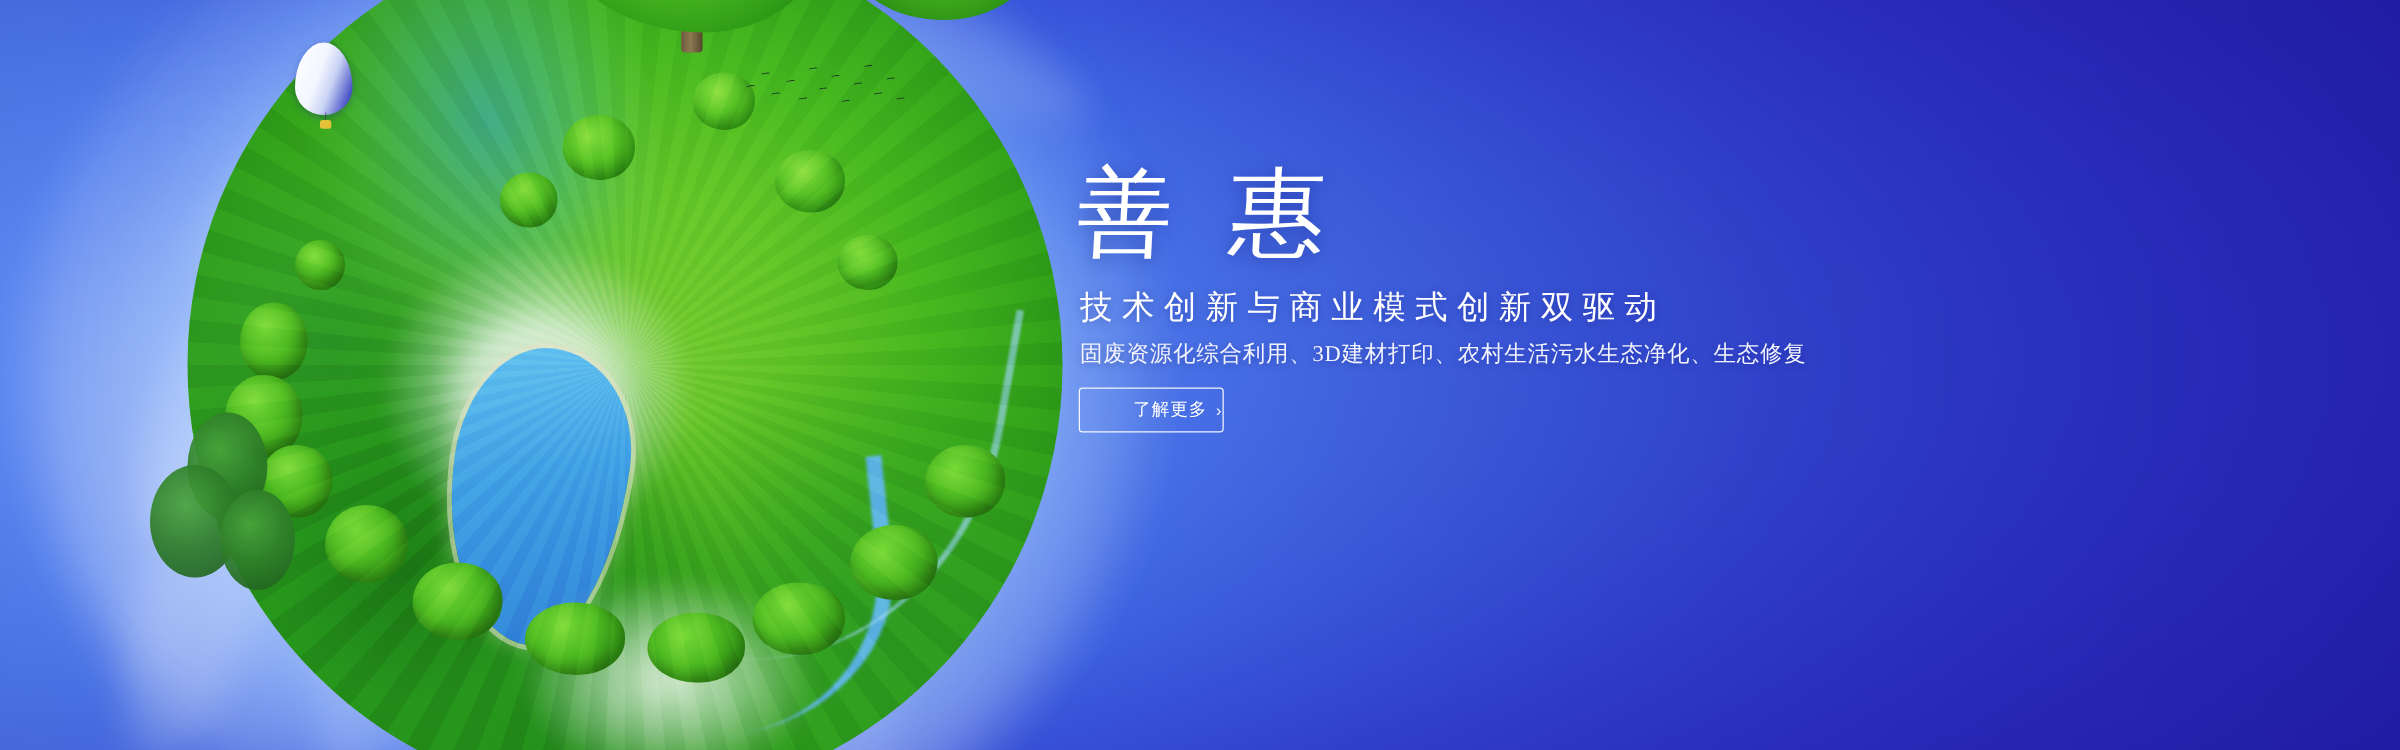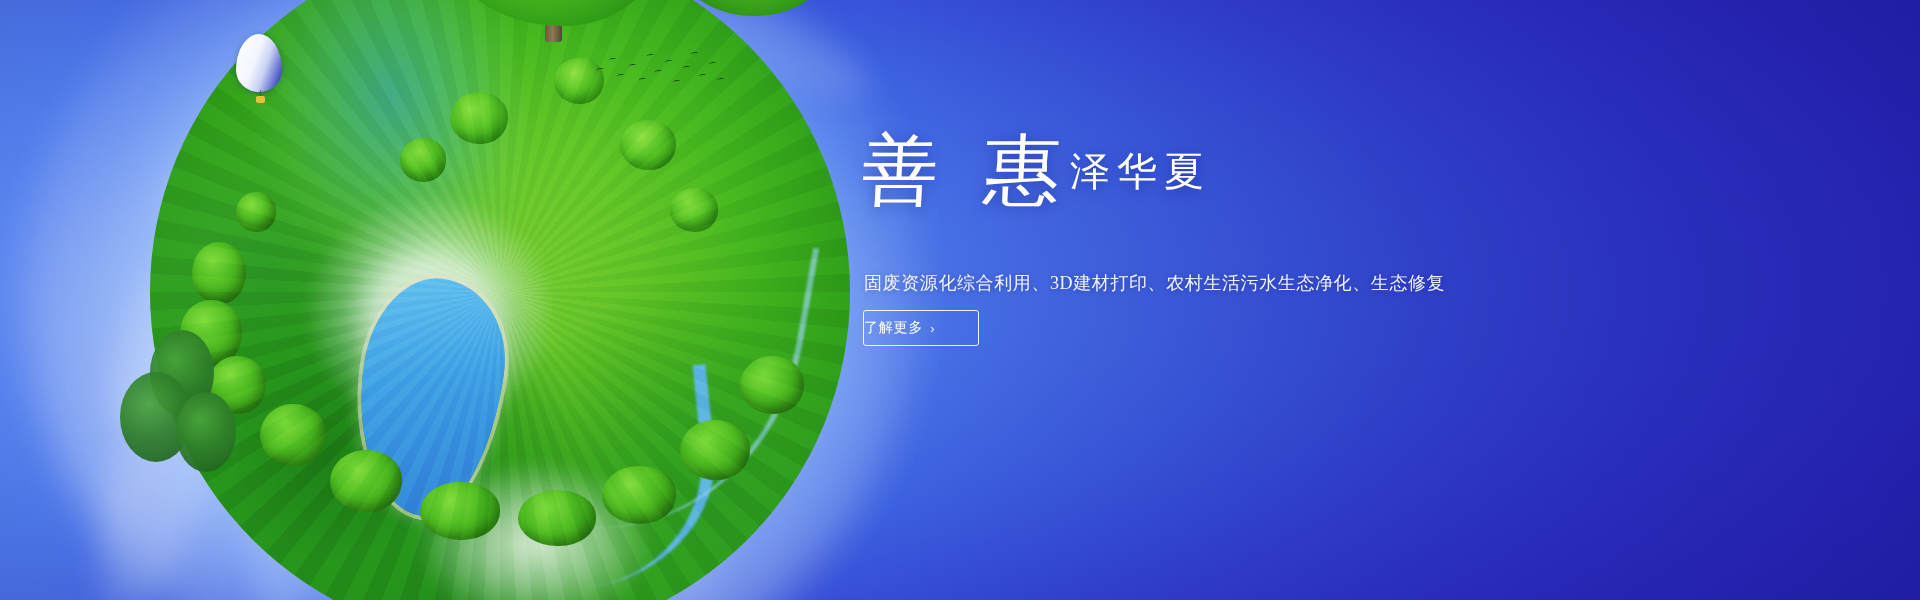--- a/index.html
+++ b/index.html
@@ -330,21 +330,21 @@
     left: 1px; top: 310px;
     width: 116px; height: 36px;
     border: 1px solid rgba(255,255,255,0.92);
     border-radius: 3px;
     background: transparent;
     color: #ffffff;
     font-size: 14px;
     letter-spacing: .8px;
     display: flex;
     align-items: center;
-    justify-content: flex-start;
+    justify-content: flex-end;
     gap: 7px;
     cursor: pointer;
     font-family: "Liberation Sans", "DejaVu Sans", sans-serif;
     padding: 0;
   }
   .cta .chev { font-size: 13px; opacity: .95; }
 </style>
 </head>
 <body>
 
@@ -424,24 +424,24 @@
 
   <div class="content">
 
     <div class="headline">
       <span class="hl-group">
         <span class="hl-big">善</span>
       </span>
       <span class="hl-gap"></span>
       <span class="hl-group">
         <span class="hl-big">惠</span>
-        <span class="hl-small">泽华夏</span>
       </span>
     </div>
 
+    <div class="subtitle">技术创新与商业模式创新双驱动</div>
 
     <div class="desc">固废资源化综合利用、3D建材打印、农村生活污水生态净化、生态修复</div>
 
     <button class="cta">
       <span>了解更多</span>
       <span class="chev">›</span>
     </button>
 
   </div>
 </div>

